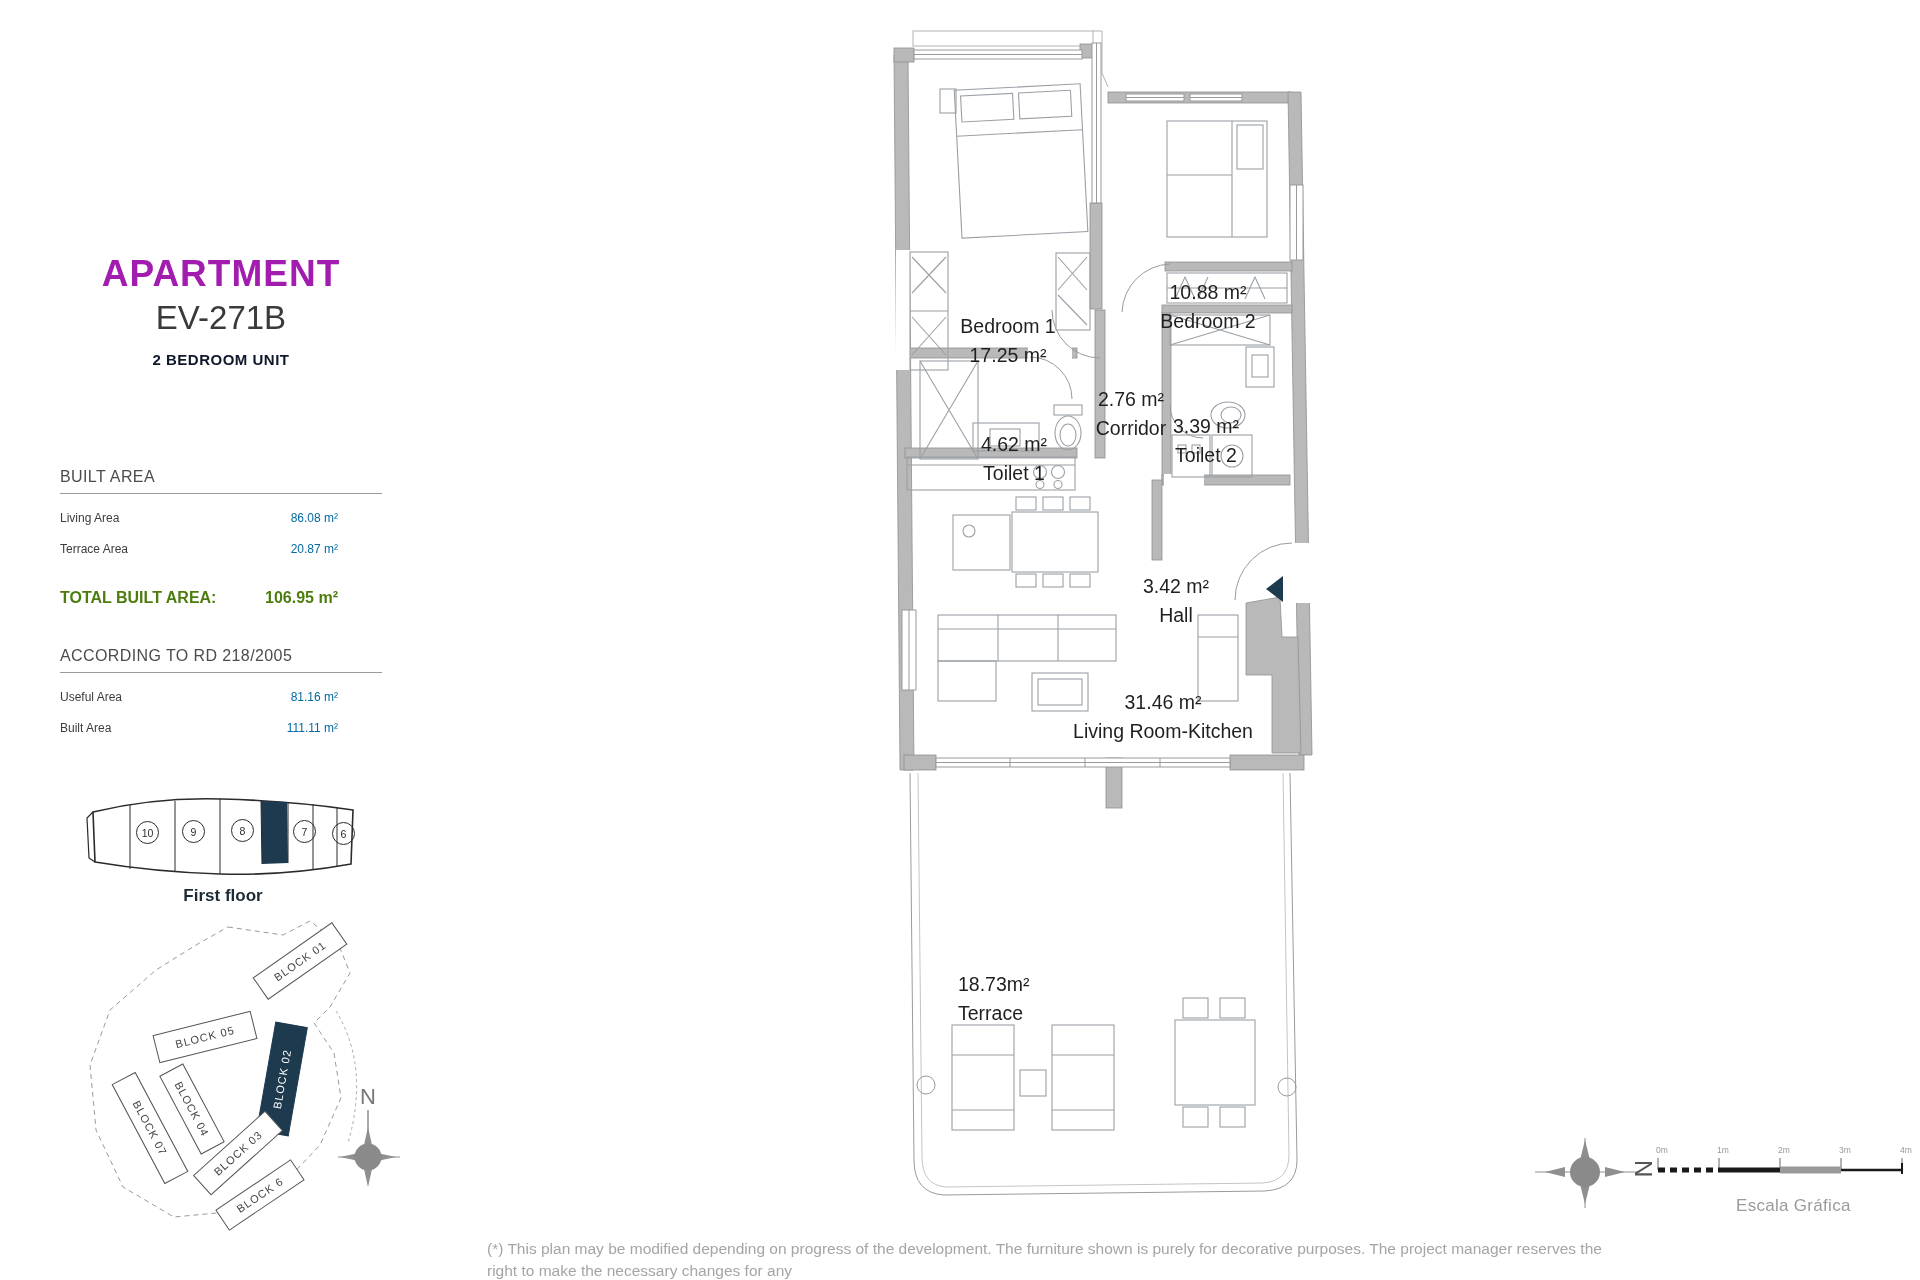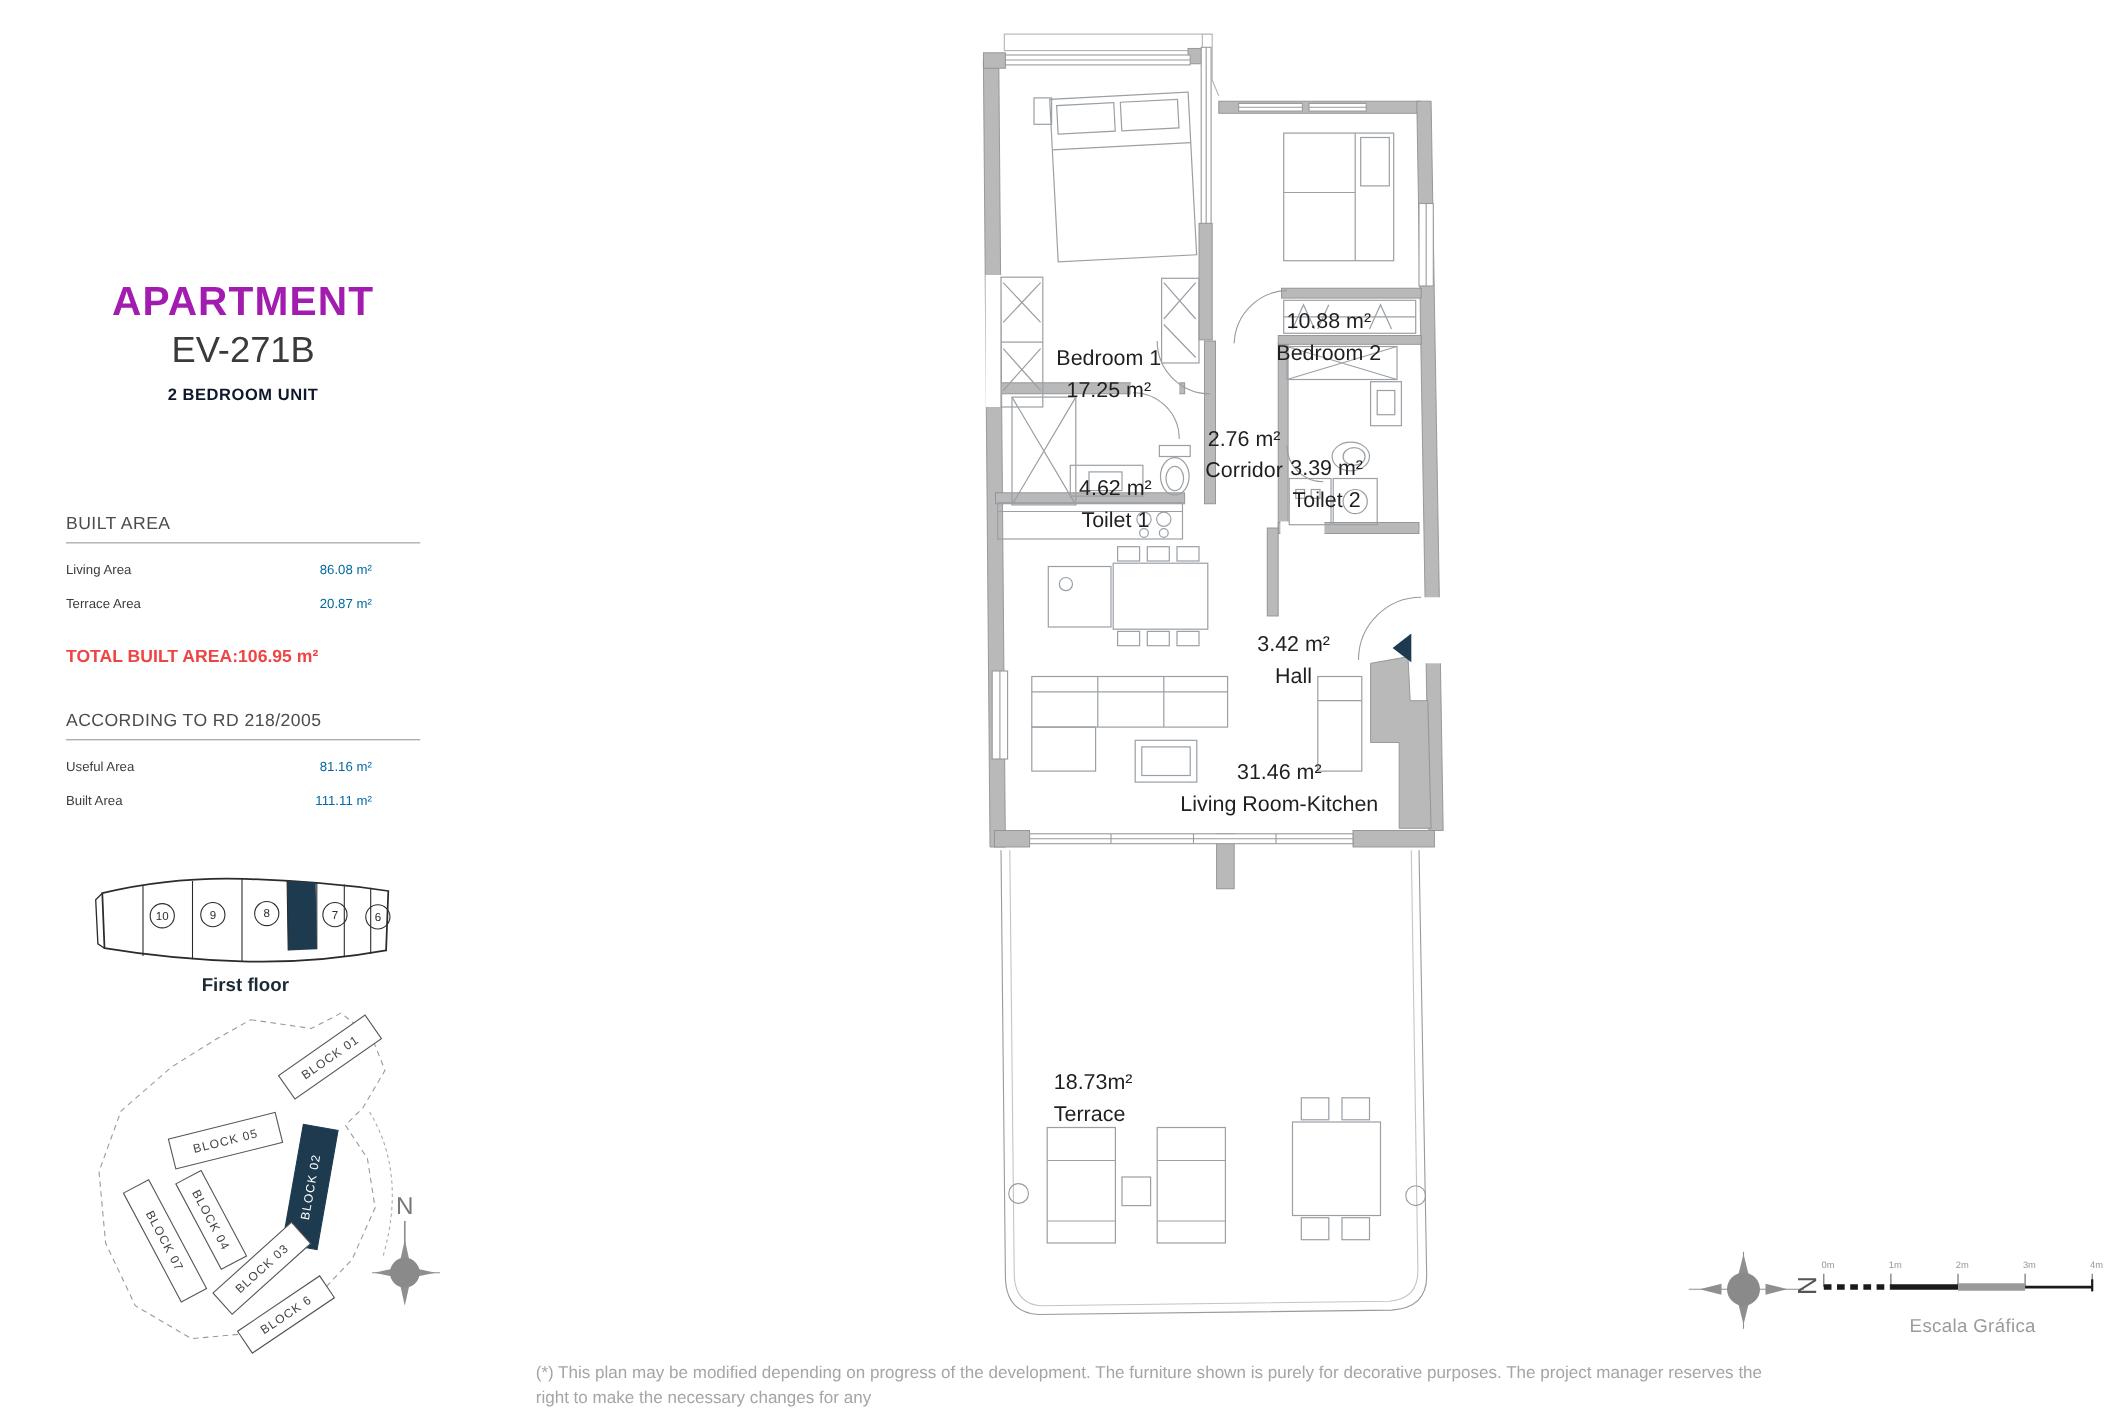--- a/index.html
+++ b/index.html
@@ -14,21 +14,21 @@
   #title-main{font-size:37px;font-weight:700;letter-spacing:1px;color:#a21caf;}
   #title-code{font-size:33px;font-weight:400;color:#3a3a3a;margin-top:4px;}
   #title-ref{font-size:26px;font-weight:400;color:#3a3a3a;margin-top:4px;}
   #title-type{font-size:15px;font-weight:700;letter-spacing:.5px;color:#0f172a;margin-top:14px;}
 
   
   #area-tables{left:60px;top:468px;width:322px;}
   .tbl-header{font-size:16px;color:#4c4c4c;letter-spacing:.4px;padding-bottom:7px;border-bottom:1px solid #9a9a9a;}
   .tbl-row{display:flex;justify-content:space-between;margin-top:17px;font-size:12px;color:#3c3c3c;}
   .tbl-row .val{margin-right:44px;color:#0369a1;}
-  .tbl-total{display:flex;margin-top:33px;font-size:16px;font-weight:700;color:#ef4444;}
+  .tbl-total{display:flex;justify-content:space-between;margin-top:33px;font-size:16px;font-weight:700;color:#4d7c0f;}
   .tbl-total .val{margin-right:44px;}
   .tbl-sect2{margin-top:40px;}
 
   
   #floor-locator{left:85px;top:784px;width:276px;height:95px;}
   .unit-circle{
     position:absolute;width:21px;height:21px;border:1.6px solid #2c2c2c;border-radius:50%;
     font-size:10.5px;color:#2c2c2c;display:flex;align-items:center;justify-content:center;background:transparent;
   }
   #floor-label{left:85px;top:886px;width:276px;text-align:center;font-size:17px;font-weight:700;color:#1b2a35;}

